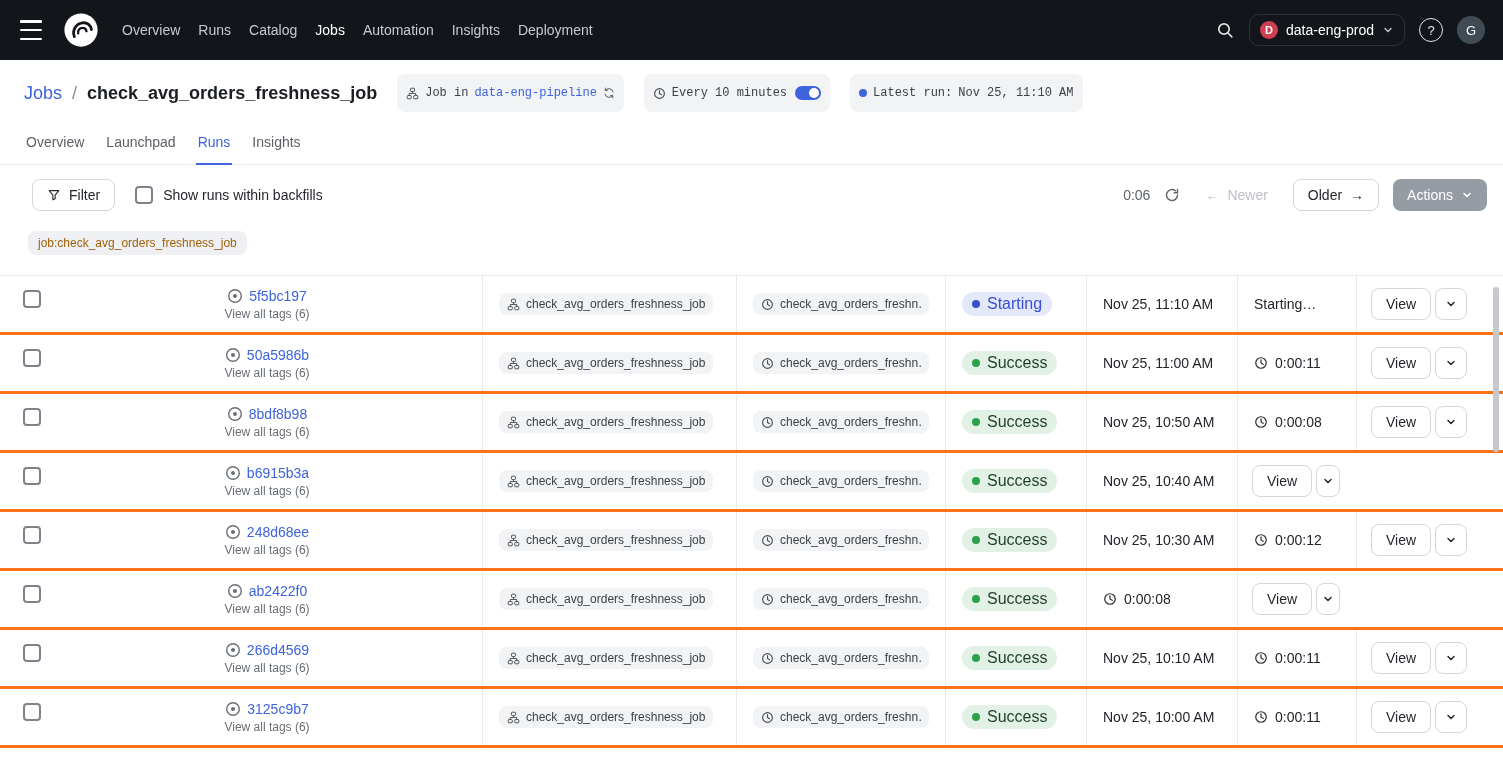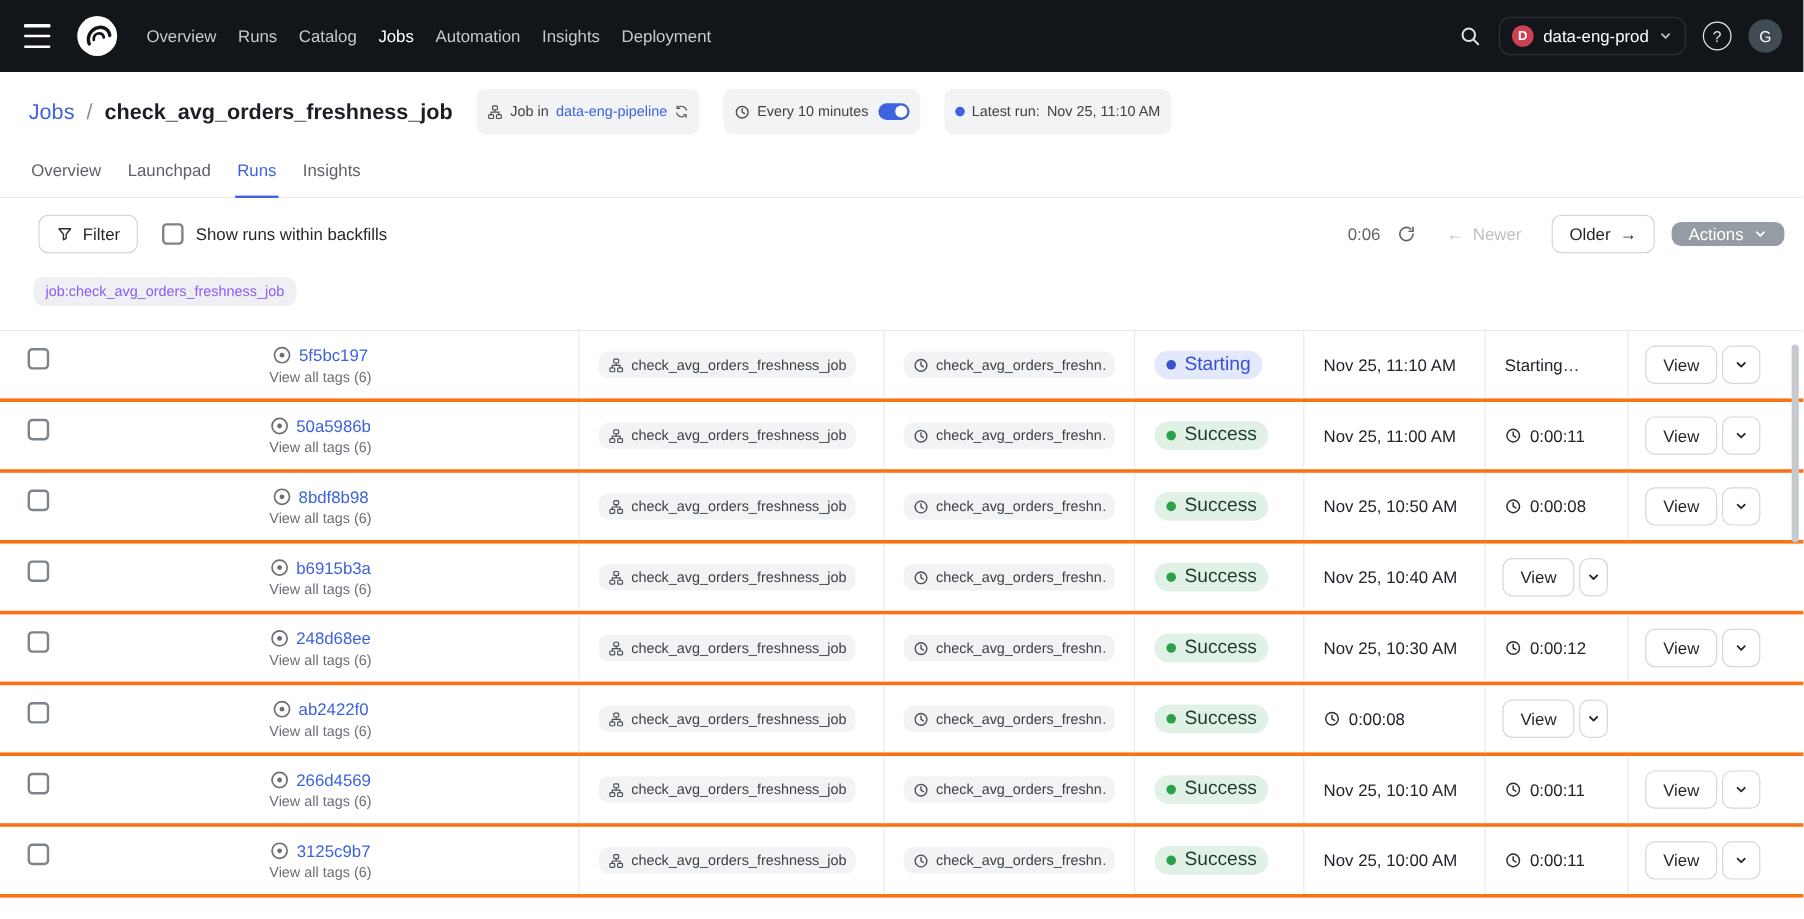--- a/index.html
+++ b/index.html
@@ -35,21 +35,21 @@
   .avatar { width:28px; height:28px; border-radius:50%; background:#414B54; color:#fff;
     font-size:13px; display:flex; align-items:center; justify-content:center; cursor:pointer; border:none; }
 
   
   .page-header { padding:16px 24px 0 24px; }
   .breadcrumb-row { display:flex; align-items:center; gap:10px; height:34px; }
   .bc-root { color:var(--accent-blue,#3E63DD); font-size:18px; text-decoration:none; cursor:pointer; }
   .bc-sep { color:#8A9096; font-size:18px; }
   .page-title { font-size:18px; font-weight:700; color:#1B1E23; }
   .badge { display:inline-flex; align-items:center; gap:6px; background:#F1F3F5;
-    border-radius:8px; padding:12px 9px; font-size:12px; color:#3D4148; margin-left:10px; white-space:nowrap; }
+    border-radius:8px; padding:12px 9px; font-size:12px; color:#3D4148; margin-left:10px; white-space:nowrap;font-family:Liberation Mono, monospace; }
   .badge:first-of-type { margin-left:14px; }
   .badge a { color:var(--accent-blue,#3E63DD); text-decoration:none; cursor:pointer; }
   .badge .ic { display:flex; color:#4A4F55; }
   .toggle { width:26px; height:14px; border-radius:7px; background:var(--accent-blue,#3E63DD);
     position:relative; cursor:pointer; border:none; margin-left:2px; }
   .toggle .knob { position:absolute; right:2px; top:2px; width:10px; height:10px; border-radius:50%; background:#fff; }
   .blue-dot { width:8px; height:8px; border-radius:50%; background:var(--accent-blue,#3E63DD); }
 
   .tabs-bar { display:flex; gap:18px; padding:0 24px; margin-top:18px; border-bottom:1px solid #E7E9EC; }
   .tab { font-size:14px; color:#5C6167; padding:6px 2px 13px 2px; cursor:pointer; }
@@ -65,26 +65,26 @@
   .check-group { display:flex; align-items:center; gap:10px; }
   .checkbox { display:inline-block; width:18px; height:18px; border:2px solid #7D838A;
     border-radius:4px; background:#fff; cursor:pointer; flex:none; }
   .checkbox.sm { width:16px; height:16px; }
   .check-label { font-size:14px; color:#24272C; }
   .toolbar-right { margin-left:auto; display:flex; align-items:center; gap:14px; }
   .refresh-time { font-size:14px; color:#5F646B; }
   .btn-ghost { display:inline-flex; align-items:center; gap:8px; height:32px; padding:0 10px;
     background:none; border:1px solid transparent; border-radius:8px; font-size:14px; color:#BDC1C6;
     cursor:default; font-family:inherit; }
-  .btn-primary-gray { display:inline-flex; align-items:center; gap:8px; height:20px; padding:0 14px;
+  .btn-primary-gray { display:inline-flex; align-items:center; gap:8px; height:32px; padding:0 14px;
     background:#959CA3; border:none; border-radius:8px; font-size:14px; color:#fff; cursor:pointer; font-family:inherit; }
 
   .tag-row { padding:8px 24px 20px 28px; }
   .tag-chip { display:inline-flex; align-items:center; background:#EEF0F3; border-radius:8px;
-    padding:5px 10px; font-size:12px; color:#8b5cf6; cursor:pointer; }
+    padding:5px 10px; font-size:12px; color:#a16207; cursor:pointer; }
 
   
   .grid-cols { display:grid; grid-template-columns:60px 422px 254px 209px 141px 151px 119px minmax(0,1fr); }
   .runs-table { border-top:1px solid #E7E9EC; }
   .thead { border-bottom:1px solid #E7E9EC; height:31px; }
   .thead .cell { display:flex; align-items:center; padding:0 16px; font-size:12px; color:#4A4F56; }
   .cell.v-line { border-left:1px solid #E7E9EC; }
   .trow { border-bottom:3px solid #f97316; height:59px; }
   .trow .cell { display:flex; align-items:center; padding:0 16px; overflow:hidden; }
   .c-check { padding-left:23px !important; }

